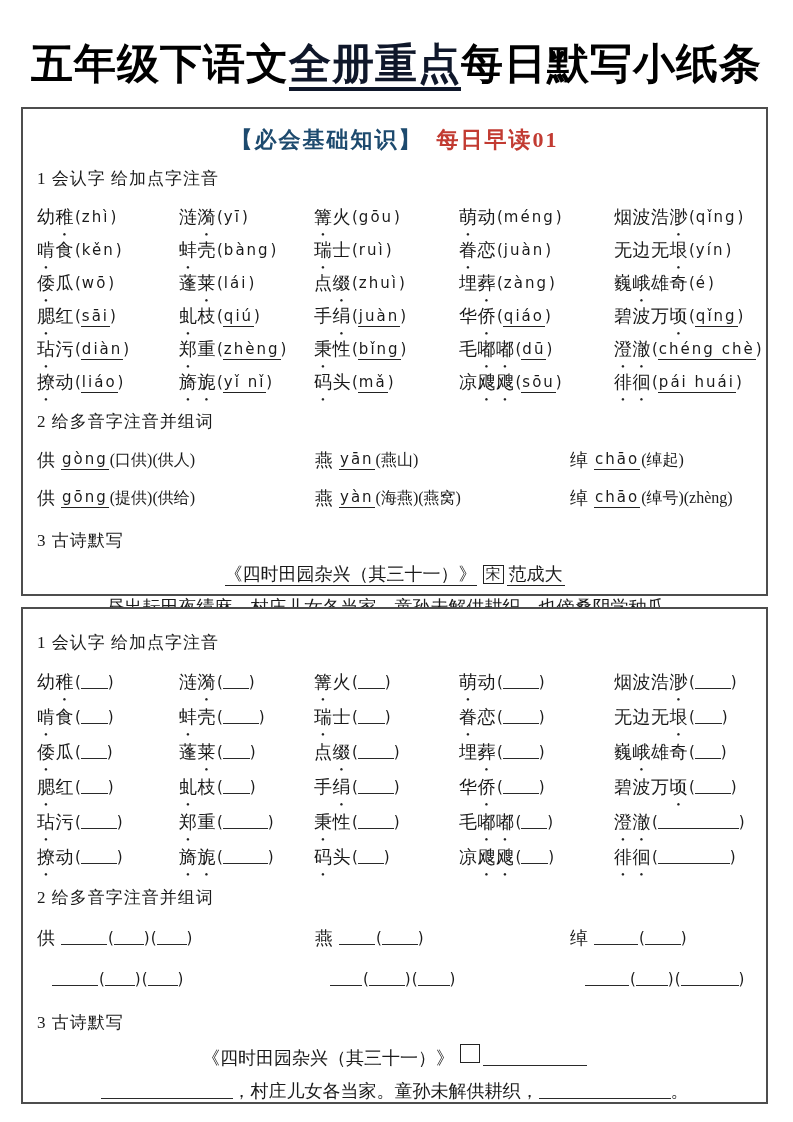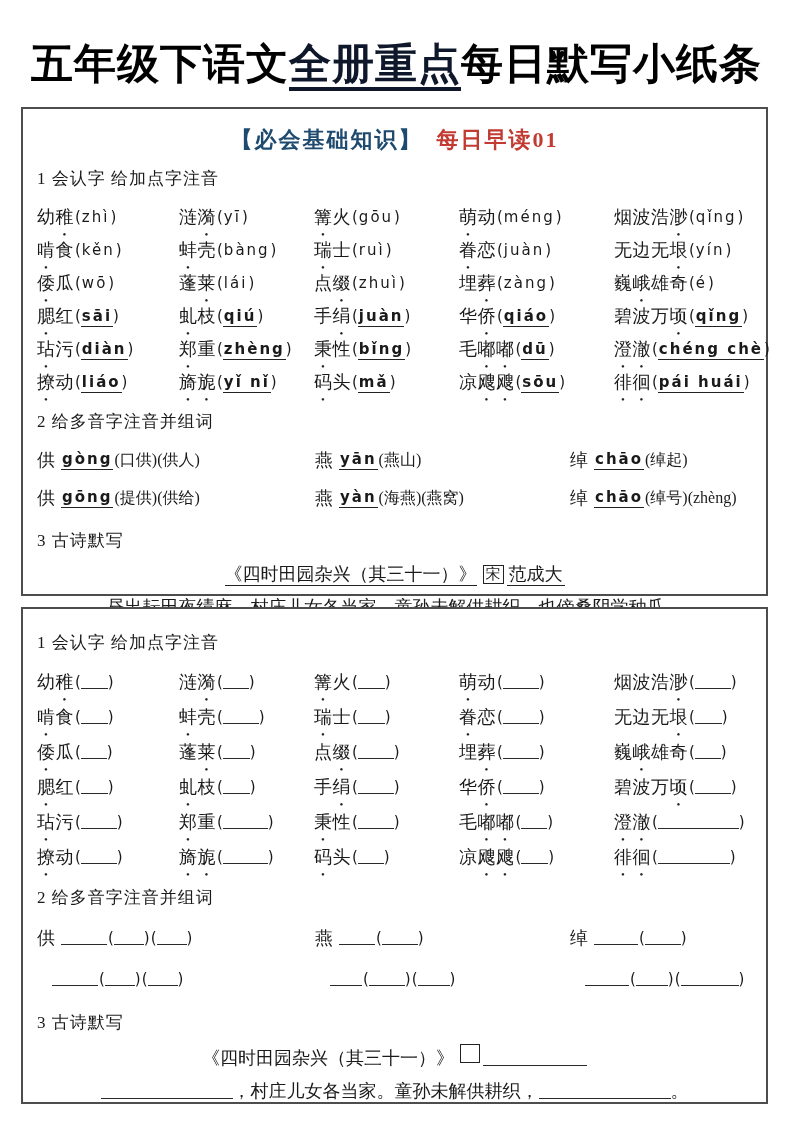--- a/index.html
+++ b/index.html
@@ -20,21 +20,21 @@
   .part-label{font-size:17px;margin-top:12px;letter-spacing:1px;}
   .word-grid{display:grid;grid-template-columns:142px 135px 145px 155px 1fr;margin-top:10px;}
   .wcell{height:33px;display:flex;align-items:center;font-size:18px;white-space:nowrap;}
   .blanks .wcell{height:35px;}
   .hanzi{letter-spacing:0.5px;}
   .dc{position:relative;display:inline-block;}
   .dc::after{content:"•";position:absolute;left:50%;transform:translateX(-50%);
       bottom:-11px;font-size:11px;line-height:1;color:#222;}
   .paren{font-family:"DejaVu Sans", sans-serif;font-size:15px;margin-left:1px;}
   .pin{letter-spacing:2px;padding:0 1px;}
-  .ul{border-bottom:1.4px solid #222;padding-bottom:1px;font-weight:bold;}
+  .ul{border-bottom:1.4px solid #222;padding-bottom:1px;}
   .blank{display:inline-block;border-bottom:1.6px solid #2a2a2a;height:13px;
       vertical-align:-2px;}
   .multi-grid{display:grid;grid-template-columns:278px 255px 1fr;margin-top:8px;}
   .mcell{height:38px;display:flex;align-items:center;font-size:17px;white-space:nowrap;}
   .blanks .mcell{height:41px;}
   .mcell .head{font-size:18px;margin-right:6px;}
   .mcell .pin{font-family:"DejaVu Sans", sans-serif;font-size:15px;}
   .mcell .words{font-size:16px;margin-left:1px;}
   .mcell.indent{padding-left:15px;}
   .poem{text-align:center;margin-top:10px;}

